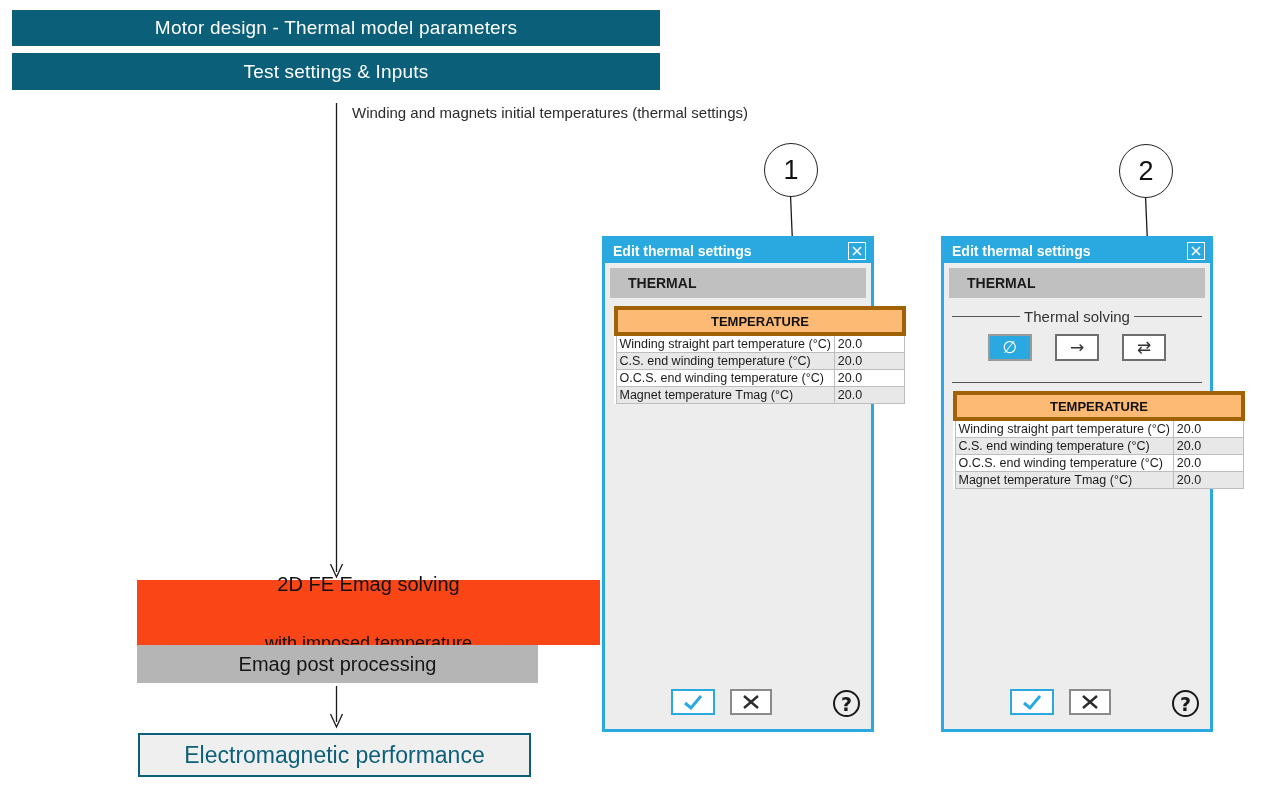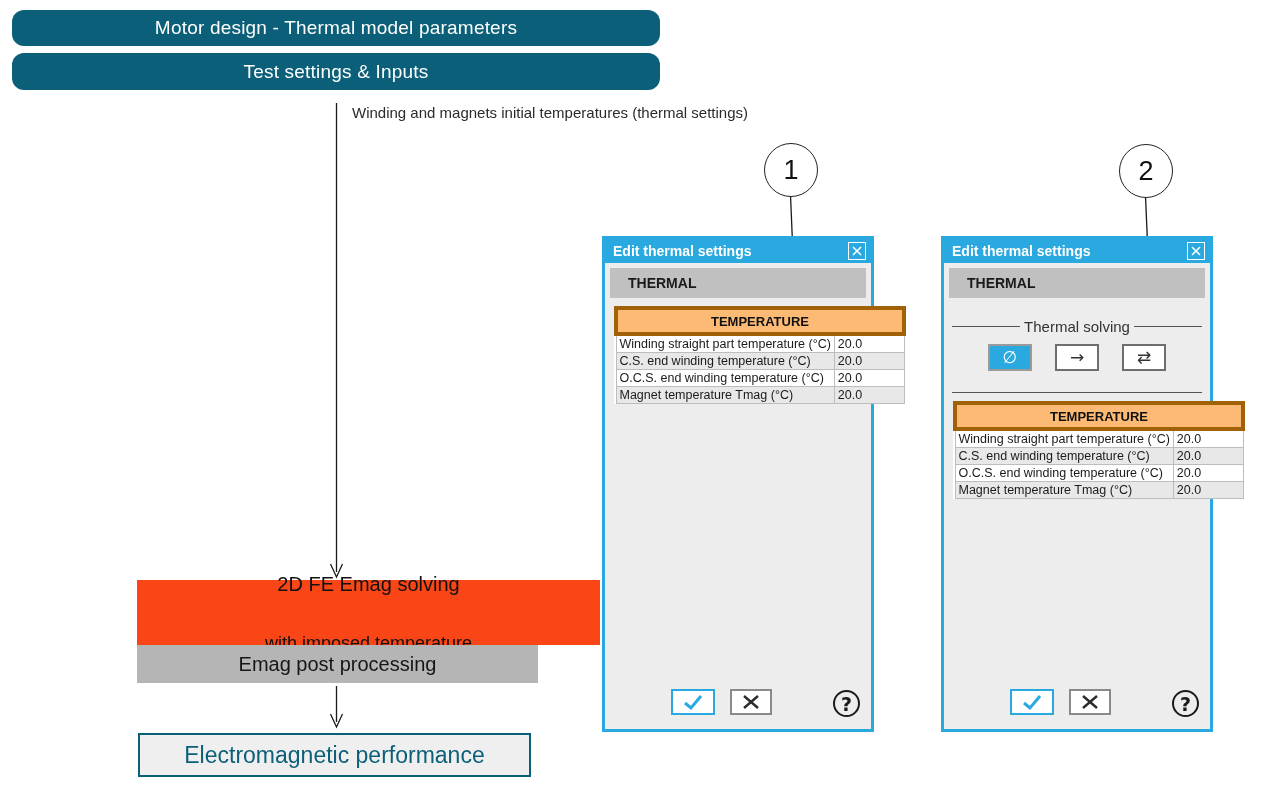--- a/index.html
+++ b/index.html
@@ -8,21 +8,21 @@
     background:#ffffff;
     font-family:"Liberation Sans", sans-serif;
     color:#1a1a1a;
   }
   .abs{position:absolute;}
 
   
   .tealbar{
     background:#0b5f78;color:#ffffff;text-align:center;
     display:flex;align-items:center;justify-content:center;
-    font-size:19px;letter-spacing:.2px;border-radius:12px;
+    font-size:19px;letter-spacing:.2px;
   }
   .bar1{left:12px;top:10px;width:648px;height:36px;}
   .bar2{left:12px;top:53px;width:648px;height:37px;}
   .arrowlabel{left:352px;top:104px;font-size:15px;color:#2b2b2b;}
   .solvebox{
     left:137px;top:580px;width:463px;height:65px;background:#fa4616;
     display:flex;flex-direction:column;align-items:center;justify-content:center;
     color:#111;
     gap:35px;
   }
@@ -84,21 +84,21 @@
     font-size:12.5px;height:16px;border:1px solid #bdbdbd;
     padding:0 3px;white-space:nowrap;color:#1a1a1a;
   }
   table.temp-table td.lbl{width:209px;}
   table.temp-table td.val{width:70px;}
   table.temp-table tr:nth-child(even) td{background:#e8e8e8;}
   .d2table{margin-top:18px;}
 
   
   .legendrow{
-    margin:20px 8px 0 8px;display:flex;align-items:center;
+    margin:10px 8px 0 8px;display:flex;align-items:center;
     font-size:15px;color:#333;
   }
   .legendrow .hl{flex:1;border-top:1px solid #555;height:0;}
   .legendrow .lg{padding:0 4px;}
   .optrow{
     margin-top:9px;display:flex;justify-content:center;gap:23px;
   }
   .opt{
     width:44px;height:27px;background:#fff;border:2px solid #6e6e6e;
     display:flex;align-items:center;justify-content:center;cursor:pointer;

